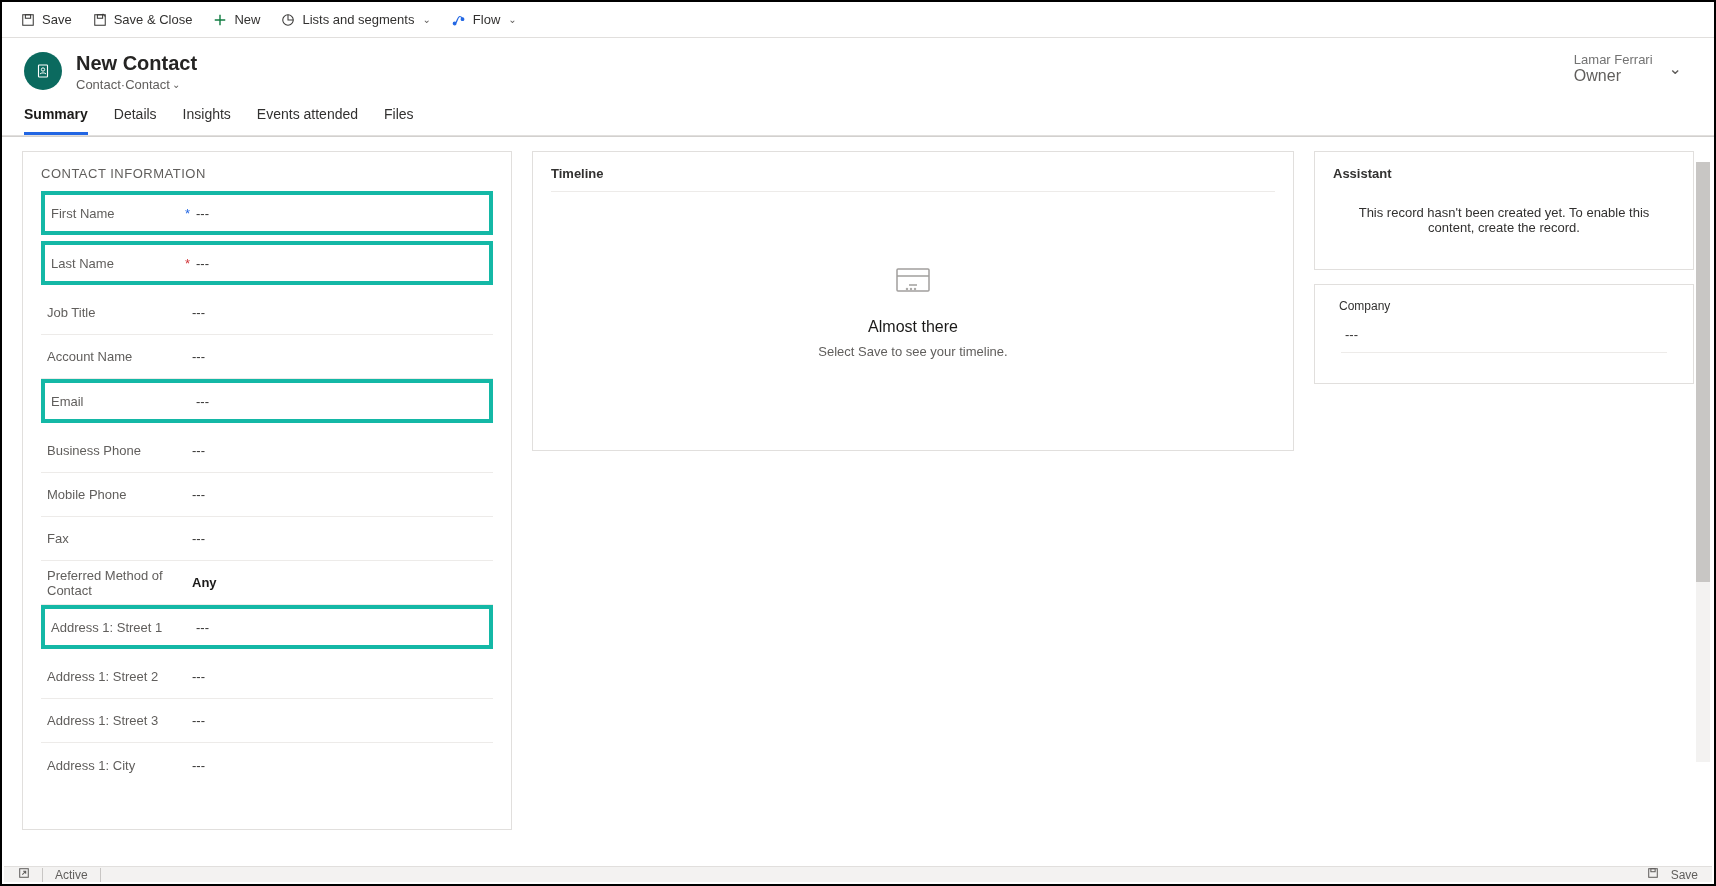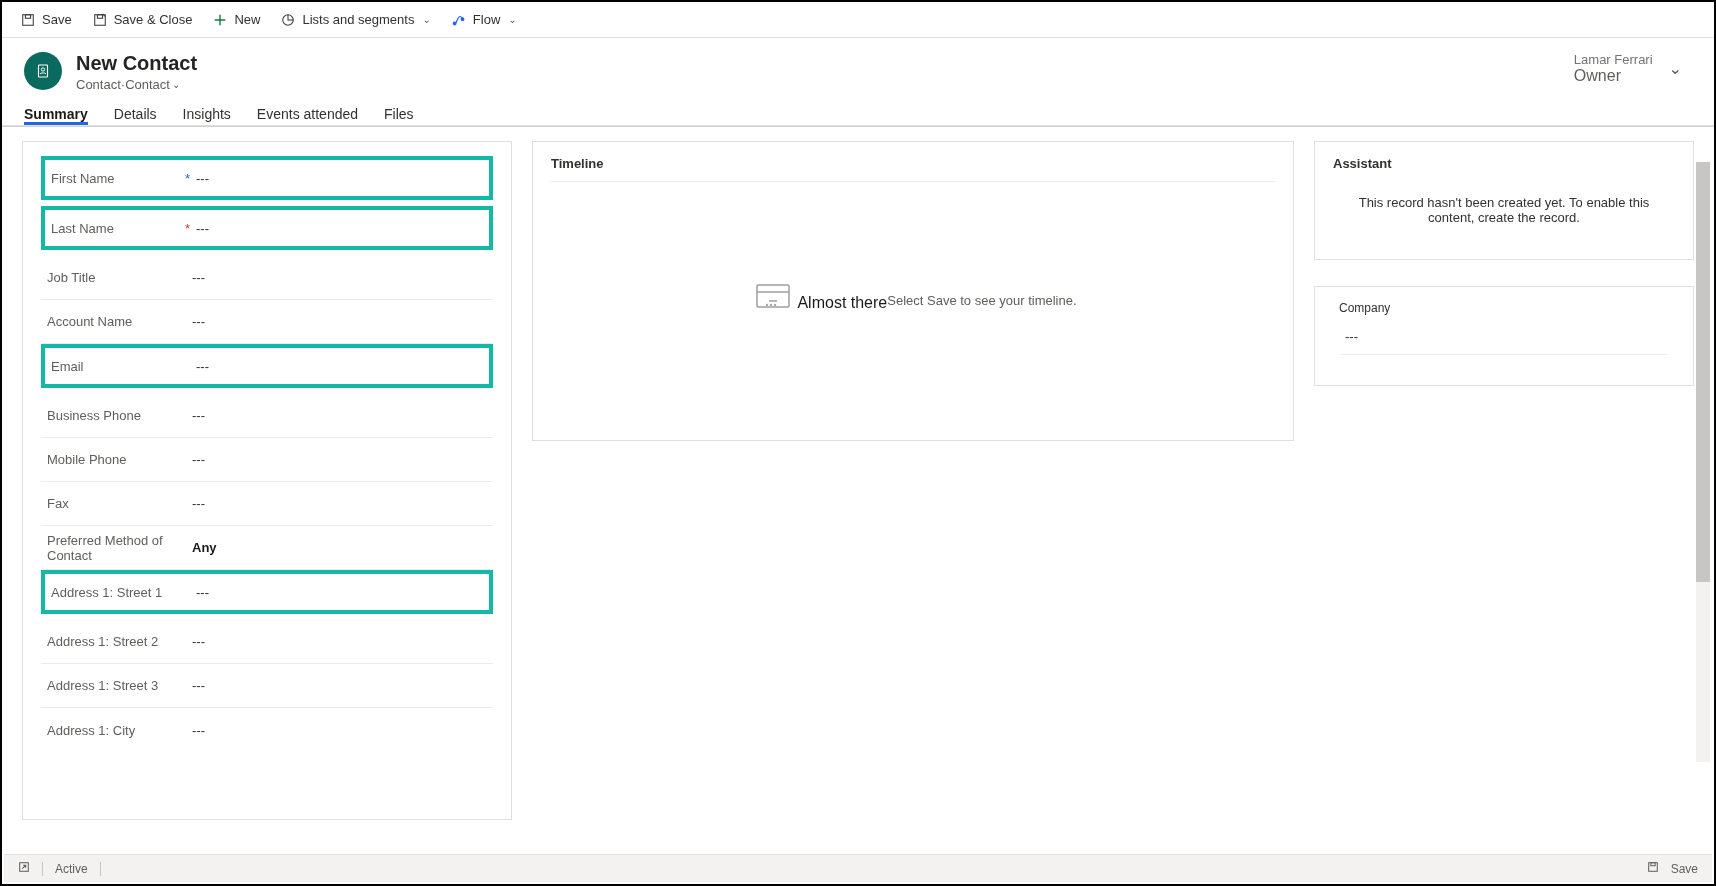--- a/index.html
+++ b/index.html
@@ -51,21 +51,21 @@
   .title-sub { font-size:13px; color:#605e5c; display:flex; align-items:center; gap:0; margin-top:2px;}
   .header-right { display:flex; align-items:center; gap:14px; padding-right:10px;}
   .owner-block { text-align:left; }
   .owner-name { color:#737373; font-size:13px;}
   .owner-label { color:#605e5c; font-size:16px;}
   
   .tabs {
     display:flex; gap:26px; padding: 14px 22px 0 22px;
     border-bottom:1px solid #e1dfdd;
   }
-  .tab { font-size:14px; color:#323130; cursor:pointer;}
+  .tab { font-size:14px; color:#323130; padding-bottom:10px; cursor:pointer;}
   .tab.active { font-weight:600; border-bottom:3px solid #2266e3; color:#1b1a19;}
   
   .content {
     display:flex;
     padding: 14px 20px;
     gap: 20px;
     height: calc(100% - 36px - 70px - 40px - 28px);
     overflow:hidden;
     border-top:1px solid #d2d0ce;
     background:#fff;
@@ -79,21 +79,21 @@
     padding: 14px 18px;
     overflow-y:auto;
   }
   .panel-mid {
     flex:1;
     padding: 14px 18px;
     height: 300px;
   }
   .panel-right-col {
     width: 380px;
-    display:flex; flex-direction:column; gap:26px;
+    display:flex; flex-direction:column; gap:14px;
   }
   .panel-right {
     padding: 14px 18px;
   }
   .section-title {
     font-size:13px; color:#605e5c; letter-spacing:0.5px;
     margin-bottom:10px;
   }
   .section-title.bold { color:#323130; font-weight:600; letter-spacing:0;}
   
@@ -114,21 +114,21 @@
     position:relative;
   }
   .req-blue::after { content:"*"; color:#2266e3; position:absolute; right:6px; top:0;}
   .req-red::after  { content:"*"; color:#d13438; position:absolute; right:6px; top:0;}
   .form-value {
     flex:1; font-size:13px; color:#323130;
   }
   .form-value.bold { font-weight:600; color:#1b1a19;}
   
   .timeline-body {
-    display:flex; align-items:center; justify-content:center;
+    display:flex; flex-direction:column; align-items:center; justify-content:center;
     height: 230px;
     border-top:1px solid #edebe9;
     margin-top:8px;
   }
   .timeline-body .folder-icon svg { width:48px; height:48px; stroke:#a19f9d; fill:none;}
   .timeline-body .big { font-size:16px; color:#1b1a19; margin-top:12px; font-weight:500;}
   .timeline-body .msg { font-size:13px; color:#605e5c; margin-top:8px;}
   
   .assistant-msg {
     text-align:center; font-size:13px; color:#323130;
@@ -136,21 +136,21 @@
   }
   
   .company-row {
     border-bottom:1px solid #edebe9;
     padding: 8px 4px 10px 4px;
     margin: 6px 8px 0 8px;
   }
   
   .footer {
     position:absolute; bottom:2px; left:2px; right:2px;
-    height:28px; background:#f3f2f1;
+    height:16px; background:#f3f2f1;
     display:flex; align-items:center; justify-content:space-between;
     padding: 0 14px;
     font-size:12px; color:#605e5c;
     border-top:1px solid #e1dfdd;
   }
   .footer-left, .footer-right { display:flex; align-items:center; gap:12px;}
   .divider { width:1px; height:14px; background:#c8c6c4;}
   
   .scrollbar {
     position:absolute; right:4px; top:160px; width:14px; height:600px;
@@ -246,20 +246,21 @@
   <div class="tab active">Summary</div>
   <div class="tab">Details</div>
   <div class="tab">Insights</div>
   <div class="tab">Events attended</div>
   <div class="tab">Files</div>
 </div>
 
 <div class="content">
 
   <div class="panel panel-left">
+    <div class="section-title">CONTACT INFORMATION</div>
 
     <div class="form-row highlight">
       <div class="form-label req-blue">First Name</div>
       <div class="form-value">---</div>
     </div>
     <div class="form-row highlight">
       <div class="form-label req-red">Last Name</div>
       <div class="form-value">---</div>
     </div>
     <div class="form-row">

